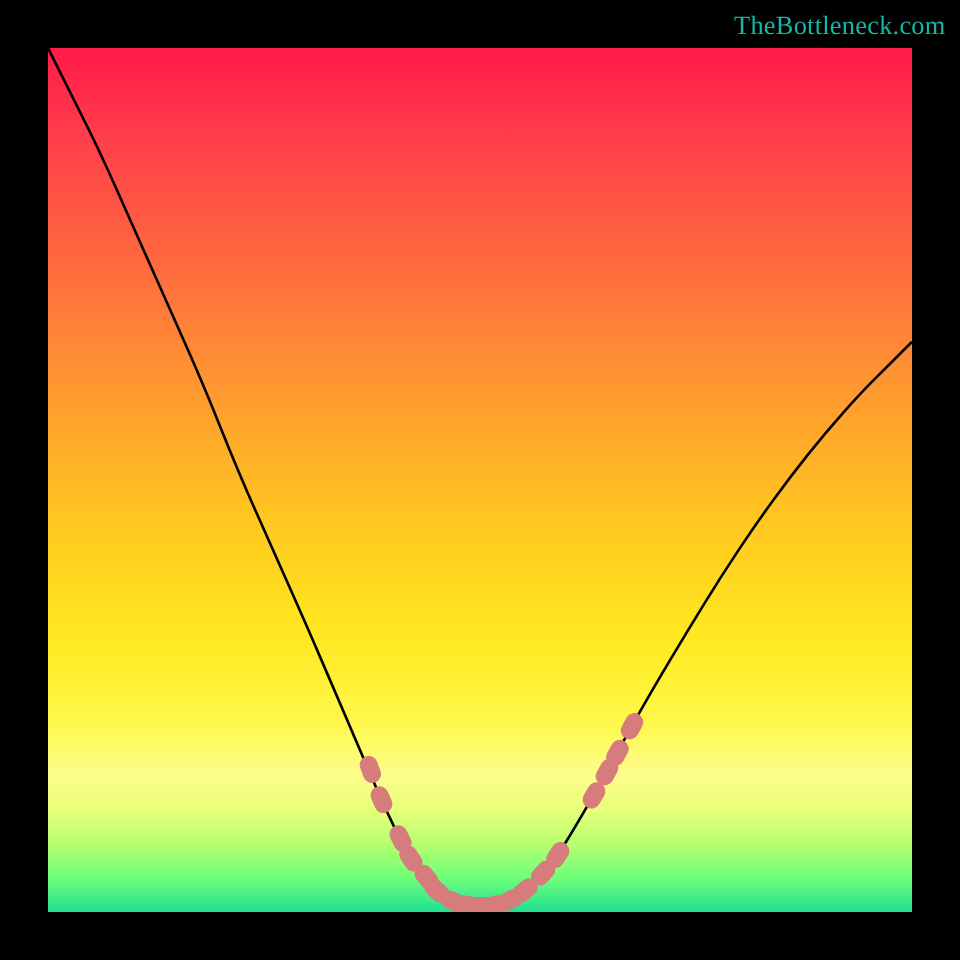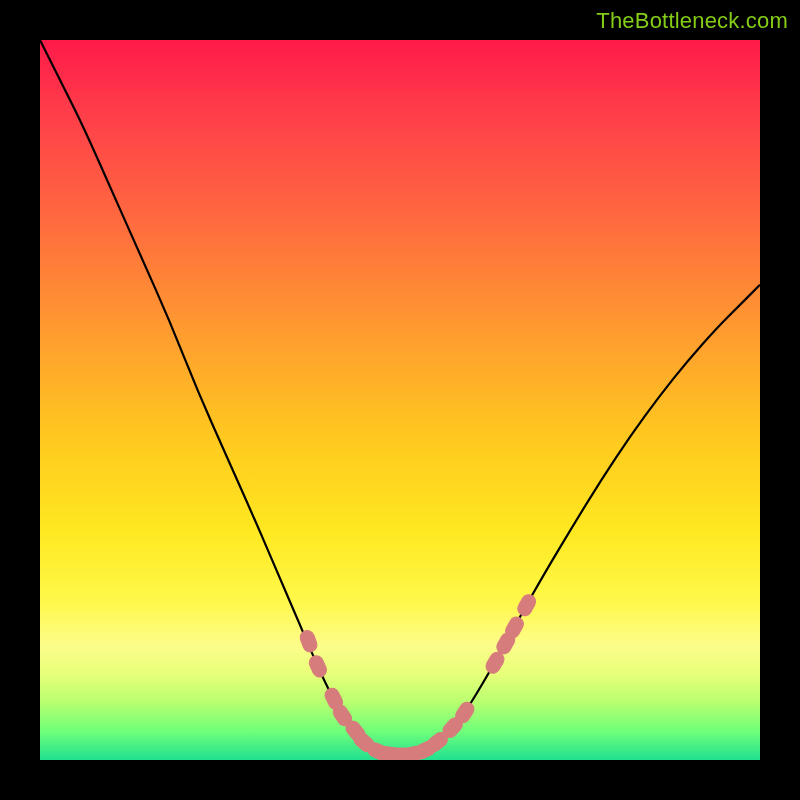--- a/index.html
+++ b/index.html
@@ -39,24 +39,25 @@
       #e8ff7a 88%,
       #b8ff6f 92%,
       #70ff7a 96%,
       #20e090 100%
     );
   }
   .watermark {
     position: absolute;
     top: 8px;
     right: 12px;
-    color: #84cc16;
+    color: #14b8a6;
     font-size: 22px;
     font-weight: 400;
     letter-spacing: 0.2px;
+    font-family: Liberation Serif, serif;
   }
   svg.curve {
     position: absolute;
     top: 0;
     left: 0;
   }
   .curve-path {
     fill: none;
     stroke: #000;
     stroke-width: 2.2;

